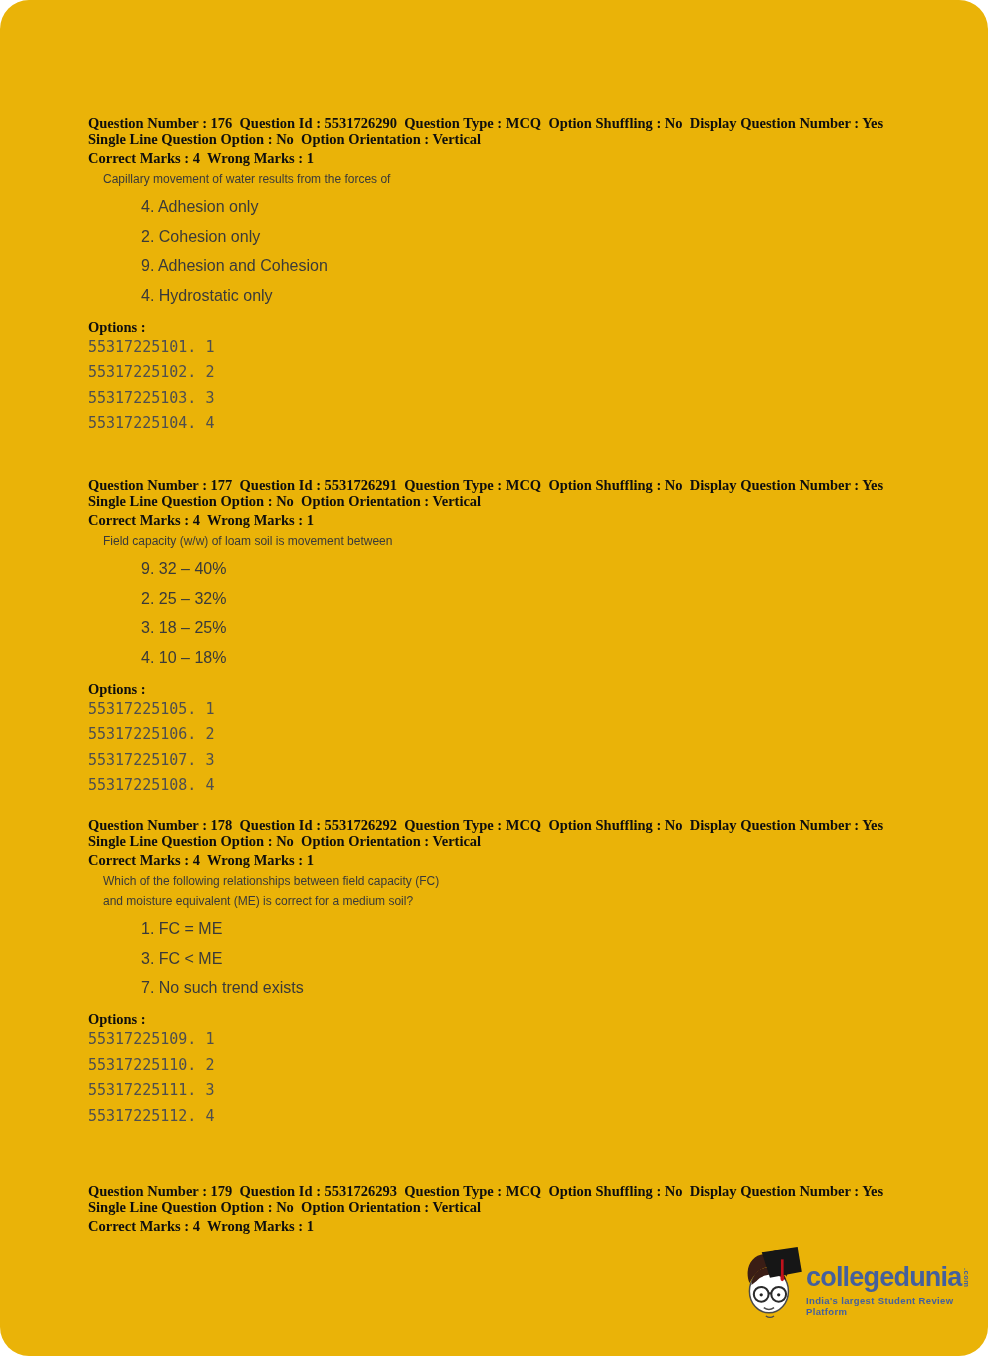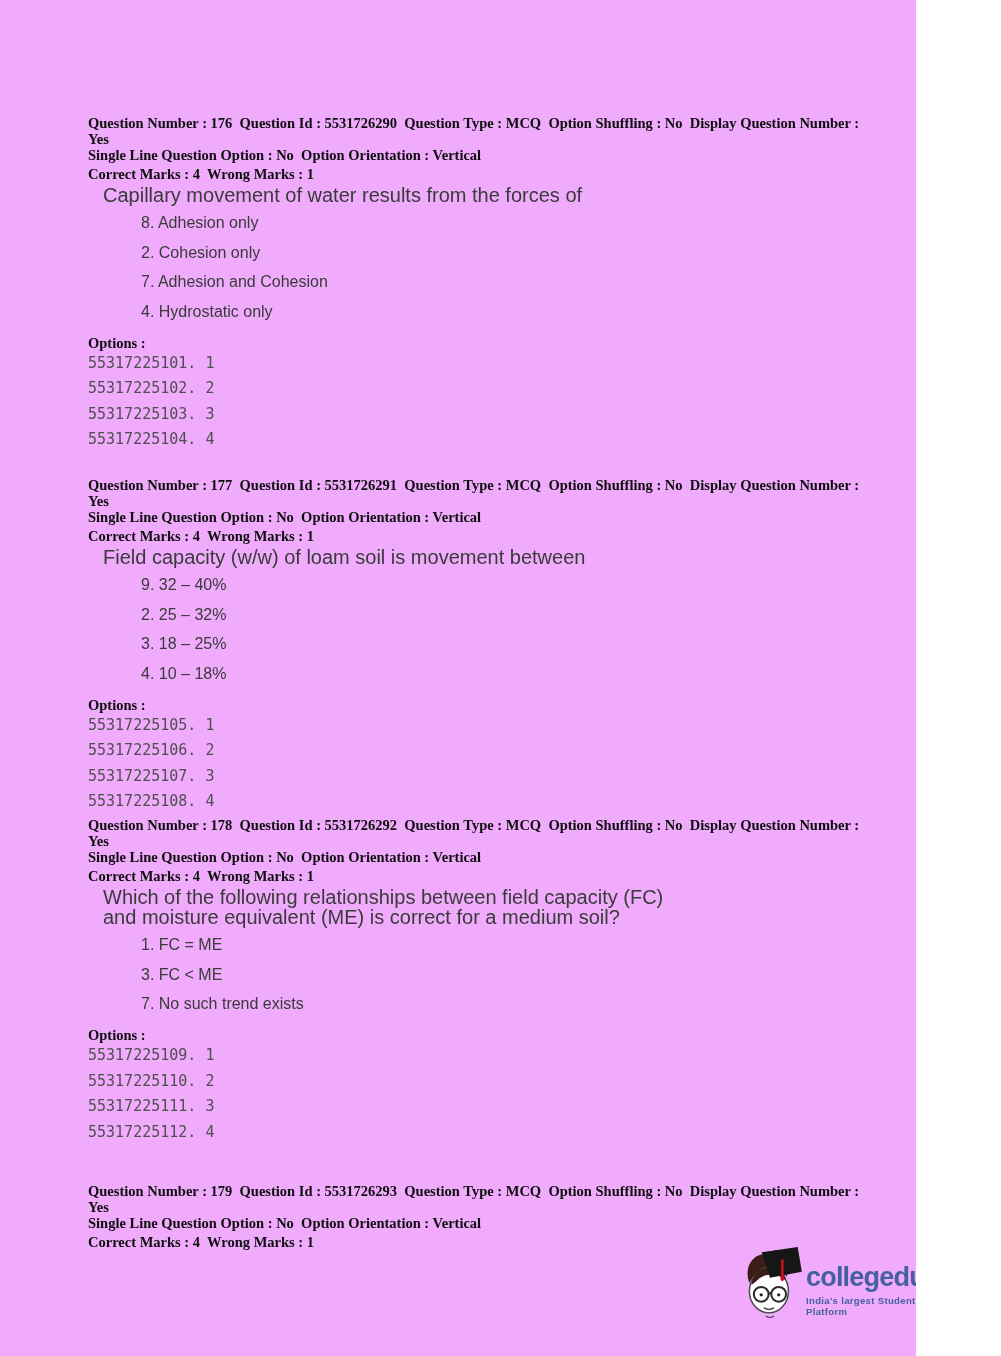--- a/index.html
+++ b/index.html
@@ -1,36 +1,37 @@
 <!DOCTYPE html>
 <html><head>
 <meta charset="utf-8">
 <style>
   html,body { margin:0; padding:0; background:#ffffff; }
   .page {
     position: relative;
-    width: 916px;
+    width: 988px;
     height: 1356px;
-    background: #f0abfc;
+    background: #eab308;
     overflow: hidden;
     font-family: "Liberation Sans", sans-serif;
+    border-radius: 29px;
   }
   .qblock { position: absolute; left: 88px; right: 40px; }
   .qheader {
     font-family: "Liberation Serif", serif;
     font-weight: bold;
     font-size: 14.5px;
     line-height: 16px;
     color: #0e0e0e;
     white-space: pre-wrap;
   }
   .qmarks { margin-top: 3px; }
   .qtext {
     margin: 3px 0 0 15px;
-    font-size: 20px;
+    font-size: 12px;
     line-height: 20px;
     color: #3a3a3a;
     white-space: pre-wrap;
   }
   .choices { margin: 9px 0 0 53px; }
   .choice {
     font-size: 16px;
     line-height: 18px;
     margin-bottom: 11.5px;
     color: #3a3a3a;
@@ -79,23 +80,23 @@
 <body>
 
 <div class="page">
 
   <section class="qblock" style="top:115px">
     <div class="qheader">Question Number : 176  Question Id : 5531726290  Question Type : MCQ  Option Shuffling : No  Display Question Number : Yes</div>
     <div class="qheader">Single Line Question Option : No  Option Orientation : Vertical</div>
     <div class="qheader qmarks">Correct Marks : 4  Wrong Marks : 1</div>
     <div class="qtext">Capillary movement of water results from the forces of</div>
     <div class="choices">
-      <div class="choice">8. Adhesion only</div>
+      <div class="choice">4. Adhesion only</div>
       <div class="choice">2. Cohesion only</div>
-      <div class="choice">7. Adhesion and Cohesion</div>
+      <div class="choice">9. Adhesion and Cohesion</div>
       <div class="choice">4. Hydrostatic only</div>
     </div>
     <div class="qheader options-label">Options :</div>
     <div class="oids">
       <div class="oid">55317225101. 1</div>
       <div class="oid">55317225102. 2</div>
       <div class="oid">55317225103. 3</div>
       <div class="oid">55317225104. 4</div>
     </div>
   </section>

